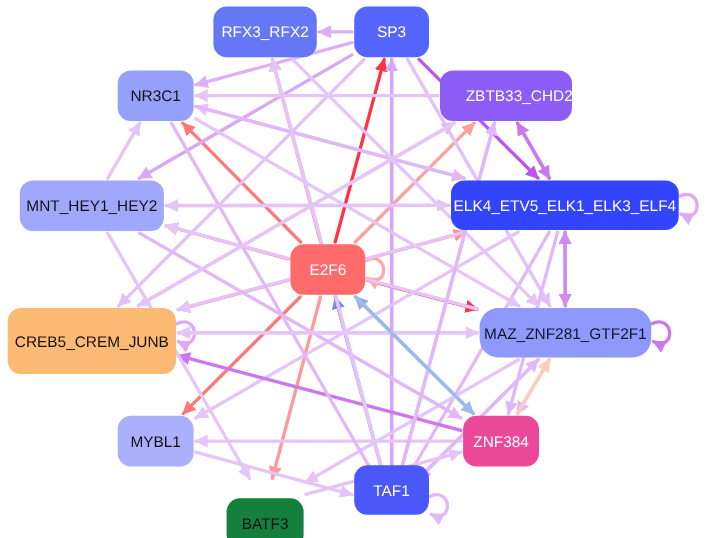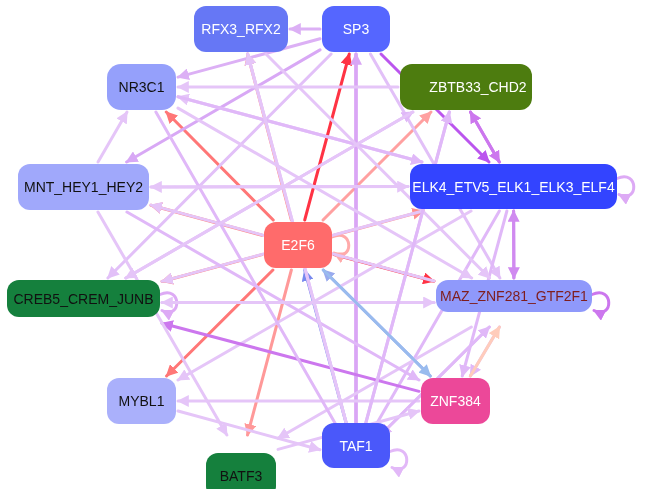--- a/index.html
+++ b/index.html
@@ -149,39 +149,39 @@
     </g>
 </svg>
 
 <div id="node-layer">
   <div class="node" style="left: 194px; top: 6px; width: 94px; height: 46px; background: rgb(102, 119, 245); color: rgb(255, 255, 255);">
       <span>RFX3_RFX2</span>
     </div>
   <div class="node" style="left: 322px; top: 6px; width: 68px; height: 46px; background: rgb(85, 102, 255); color: rgb(255, 255, 255);">
       <span>SP3</span>
     </div>
-  <div class="node" style="left: 107px; top: 64px; width: 69px; height: 46px; background: rgb(149, 160, 251); color: rgb(17, 17, 17); border-radius: 14px;">
+  <div class="node" style="left: 107px; top: 64px; width: 69px; height: 46px; background: rgb(149, 160, 251); color: rgb(17, 17, 17);">
       <span>NR3C1</span>
     </div>
-  <div class="node" style="left: 400px; top: 64px; width: 132px; height: 46px; background: #4d7c0f; color: rgb(255, 255, 255); padding-left: 24px;">
+  <div class="node" style="left: 400px; top: 64px; width: 120px; height: 46px; background: #8b5cf6; color: rgb(255, 255, 255); padding-left: 24px;">
       <span>ZBTB33_CHD2</span>
     </div>
   <div class="node" style="left: 18px; top: 164px; width: 131px; height: 46px; background: rgb(160, 168, 251); color: rgb(17, 17, 17);">
       <span>MNT_HEY1_HEY2</span>
     </div>
   <div class="node" style="left: 410px; top: 164px; width: 207px; height: 45px; background: rgb(51, 68, 255); color: rgb(255, 255, 255);">
       <span>ELK4_ETV5_ELK1_ELK3_ELF4</span>
     </div>
   <div class="node" style="left: 264px; top: 222px; width: 68px; height: 46px; background: rgb(255, 107, 107); color: rgb(255, 255, 255);">
       <span>E2F6</span>
     </div>
-  <div class="node" style="left: 7px; top: 280px; width: 153px; height: 37px; background: #15803d; color: rgb(17, 17, 17);">
+  <div class="node" style="left: 7px; top: 280px; width: 153px; height: 60px; background: #fdba74; color: rgb(17, 17, 17);">
       <span>CREB5_CREM_JUNB</span>
     </div>
-  <div class="node" style="left: 436px; top: 280px; width: 156px; height: 32px; background: rgb(143, 153, 251); color: #7f1d1d;">
+  <div class="node" style="left: 436px; top: 280px; width: 156px; height: 45px; background: rgb(143, 153, 251); color: #0f172a; border-radius: 17px;">
       <span>MAZ_ZNF281_GTF2F1</span>
     </div>
   <div class="node" style="left: 107px; top: 378px; width: 69px; height: 46px; background: rgb(170, 176, 251); color: rgb(17, 17, 17);">
       <span>MYBL1</span>
     </div>
   <div class="node" style="left: 421px; top: 378px; width: 69px; height: 46px; background: #ec4899; color: rgb(255, 255, 255);">
       <span>ZNF384</span>
     </div>
   <div class="node" style="left: 206px; top: 453px; width: 70px; height: 45px; background: #15803d; color: rgb(17, 17, 17);">
       <span>BATF3</span>

